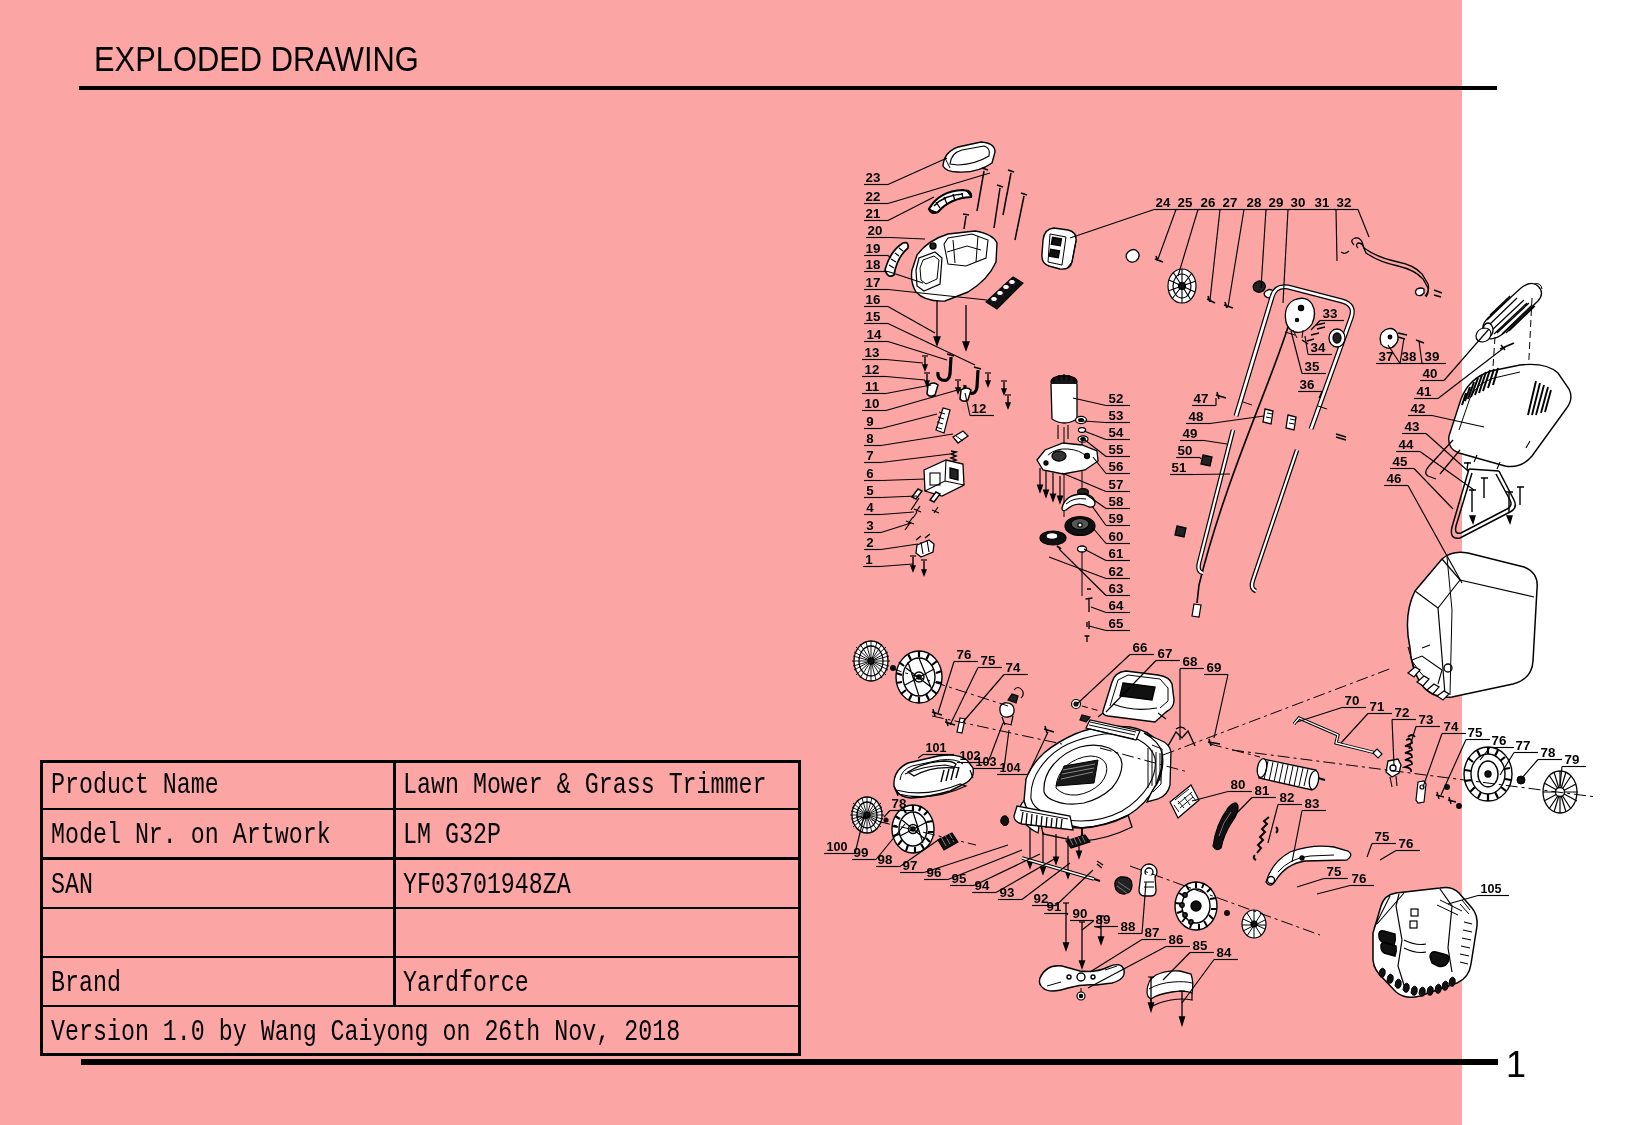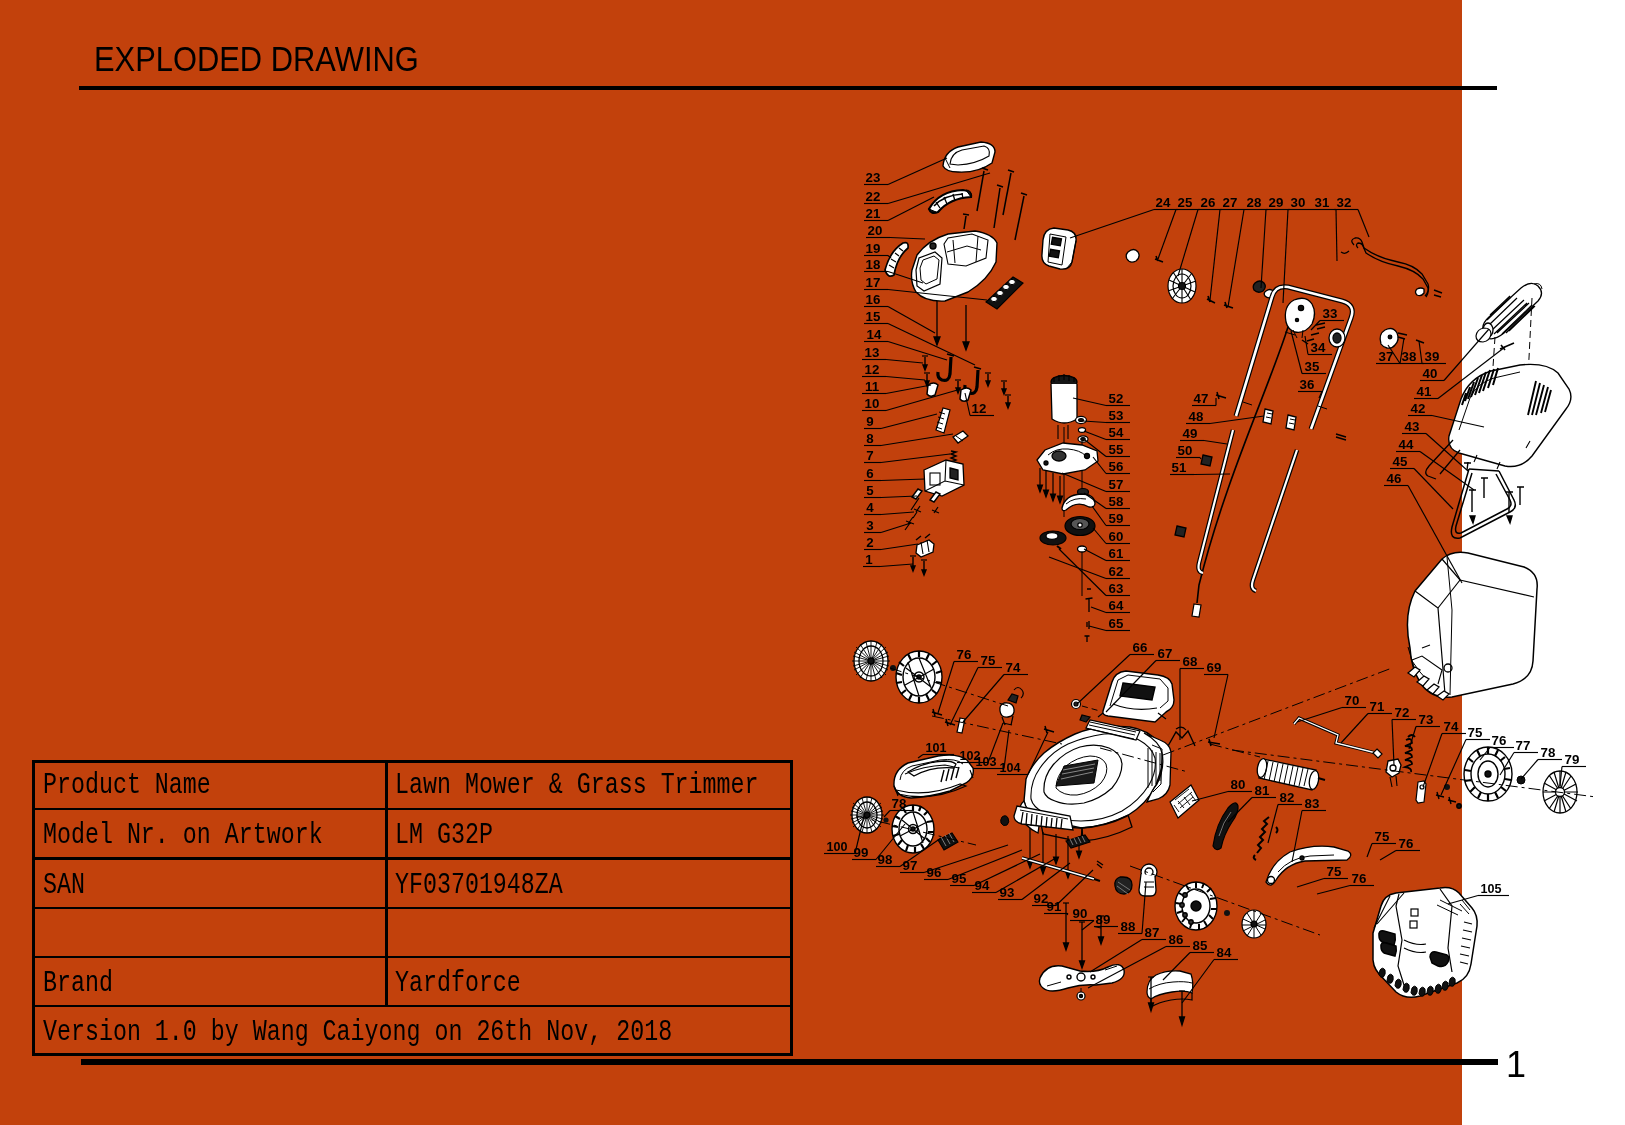--- a/index.html
+++ b/index.html
@@ -1,25 +1,25 @@
 <!DOCTYPE html>
 <html><head><meta charset="utf-8">
 <style>
 html,body{margin:0;padding:0;background:#fff;width:1625px;height:1125px;overflow:hidden}
-#page{position:relative;width:1462px;height:1125px;background:#c2410c;font-family:"Liberation Sans",sans-serif}
+#page{position:relative;width:1462px;height:1125px;background:#fca5a5;font-family:"Liberation Sans",sans-serif}
 .mono{font-family:"Liberation Mono",monospace}
 </style></head>
 <body>
 <div id="page">
 
 <div style="position:absolute;left:94px;top:40px;font-size:34.5px;letter-spacing:0px;color:#000;transform:scaleX(0.895);transform-origin:left top;">EXPLODED DRAWING</div>
 
 <div style="position:absolute;left:79px;top:86px;width:1418px;height:4px;background:#000;"></div>
 
-<div style="position:absolute;left:32px;top:760px;width:755px;height:290px;border:3px solid #000;">
+<div style="position:absolute;left:40px;top:760px;width:755px;height:290px;border:3px solid #000;">
 
 <div style="position:absolute;left:0;top:44.5px;width:100%;height:2.5px;background:#000;"></div>
 
 <div style="position:absolute;left:0;top:94px;width:100%;height:2.5px;background:#000;"></div>
 
 <div style="position:absolute;left:0;top:143.5px;width:100%;height:2.5px;background:#000;"></div>
 
 <div style="position:absolute;left:0;top:192.5px;width:100%;height:2.5px;background:#000;"></div>
 
 <div style="position:absolute;left:0;top:241.5px;width:100%;height:2.5px;background:#000;"></div>

